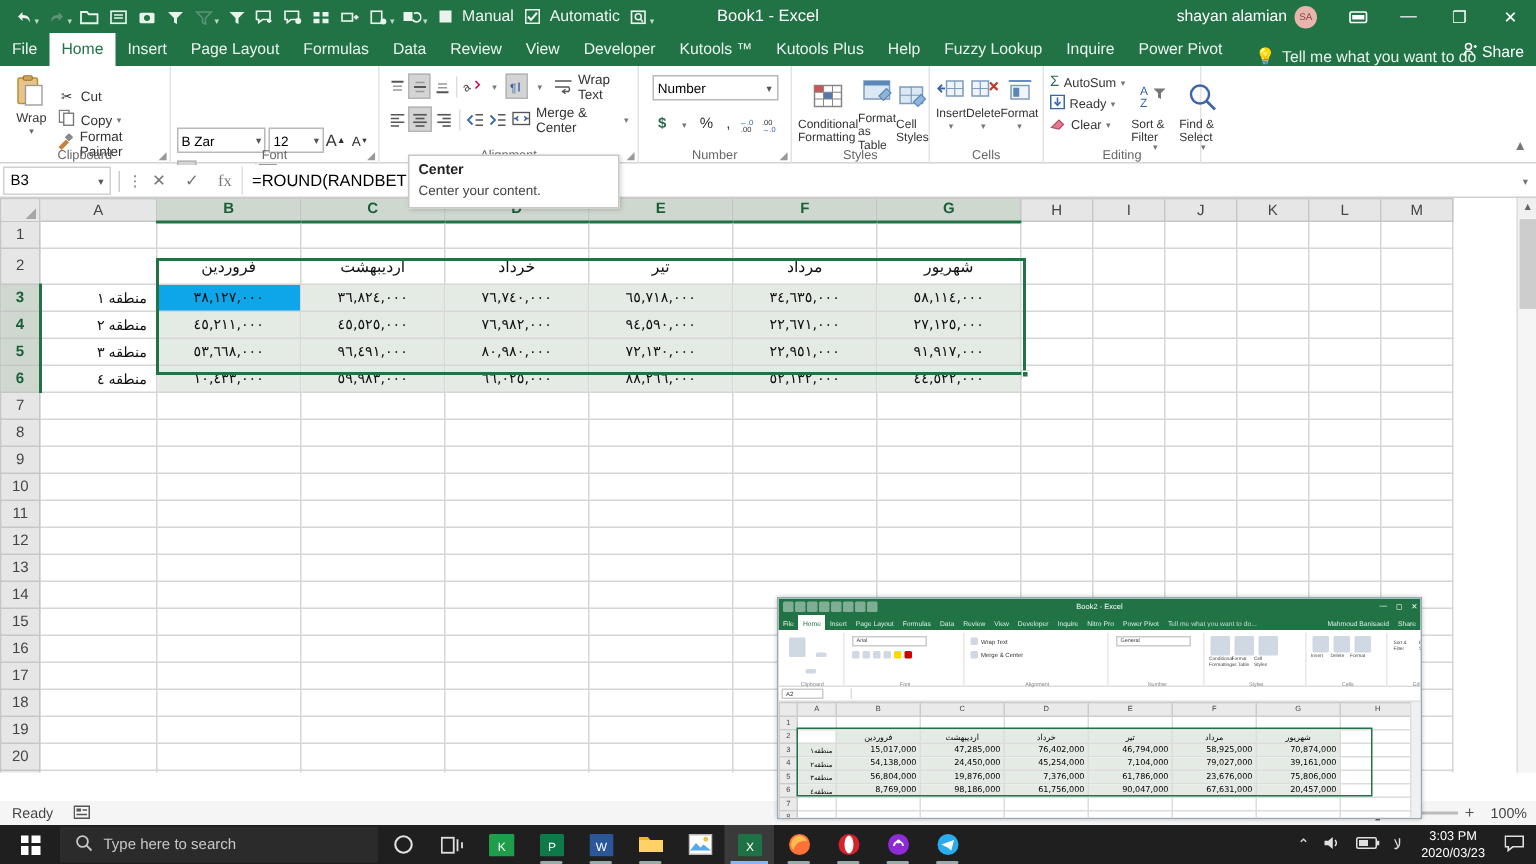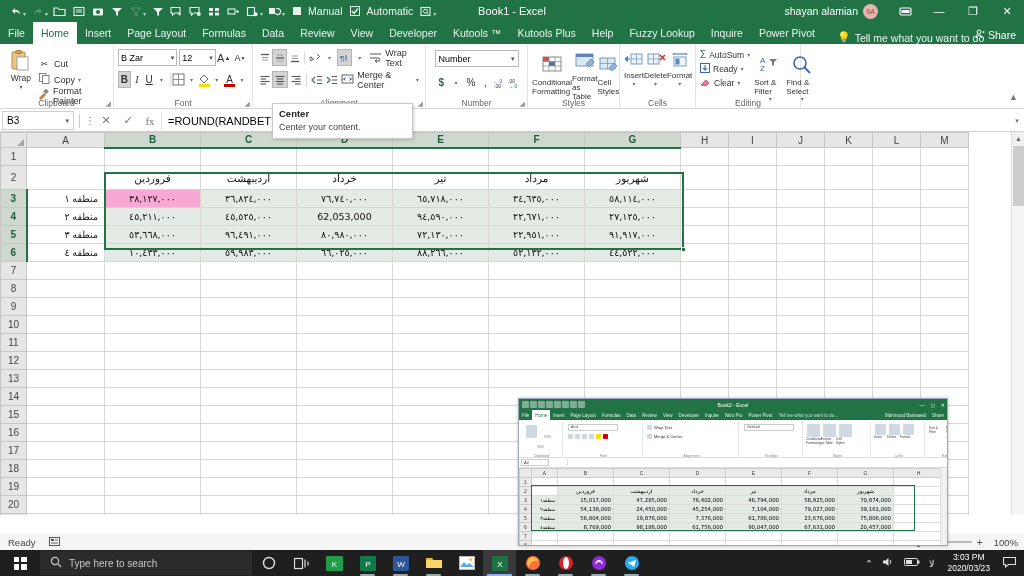--- a/index.html
+++ b/index.html
@@ -175,21 +175,21 @@
   .corner::after {
     content:""; position: absolute; right: 2px; bottom: 1px;
     border-style: solid; border-width: 0 0 7px 7px; border-color: transparent transparent #a6a6a6 transparent;
   }
   td.cell {
     border-right: 1px solid #d6d6d6; border-bottom: 1px solid #d6d6d6;
     height: 18px; font-size: 10px; background: #fff; padding: 0 3px;
     overflow: hidden; white-space: nowrap;
   }
   td.cell.sel { background: #e4eae4; }
-  td.cell.active { background: #f9a8d4; }
+  td.cell.active { background: #0ea5e9; }
   td.cell.num { text-align: center; font-family: "DejaVu Sans", sans-serif; font-size: 9.5px; color:#111;}
   td.cell.hdr-fa { text-align: center; font-size: 10.5px; color: #111; }
   td.cell.region { text-align: right; font-size: 9.5px; color: #111; padding-right: 6px;}
   .colhdr.sel { background: #cfd8cf; color: #1b5e3a; border-bottom: 2px solid #217346; font-weight:bold;}
   .rowhdr.sel { background: #cfd8cf; color: #1b5e3a; border-right: 2px solid #217346; font-weight:bold;}
 
   
   .sel-outline {
     position: absolute; border: 2px solid #217346; pointer-events: none;
   }
@@ -492,21 +492,21 @@
               </svg>
           </span>
           <span>Format Painter</span>
         </div>
       </div>
       <div class="rgroup-lbl">Clipboard</div>
       <div class="rgroup-launch">◢</div>
     </div>
 
     <div class="rgroup g-font">
-      <div class="rrow" style="padding-top:3px;">
+      <div class="rrow" style="padding-top:3px;margin-top:36px;">
         <div class="fontname">
           <span>B Zar</span>
           <span class="dd">▾</span>
         </div>
         <div class="fontsize">
           <span>12</span>
           <span class="dd">▾</span>
         </div>
         <div class="fbtn" style="font-size:11px;">A<sup style="font-size:6px;">▲</sup></div>
         <div class="fbtn" style="font-size:9px;">A<sup style="font-size:5px;">▼</sup></div>
@@ -905,21 +905,21 @@
         <td class="cell"></td>
         <td class="cell"></td>
         <td class="cell"></td>
       </tr>
 
       <tr>
         <th class="rowhdr sel">4</th>
         <td class="cell region">منطقه ٢</td>
         <td class="cell num sel">٤٥,٢١١,٠٠٠</td>
         <td class="cell num sel">٤٥,٥٢٥,٠٠٠</td>
-        <td class="cell num sel">62,053,000</td>
+        <td class="cell num sel">٧٦,٩٨٢,٠٠٠</td>
         <td class="cell num sel">٩٤,٥٩٠,٠٠٠</td>
         <td class="cell num sel">٢٢,٦٧١,٠٠٠</td>
         <td class="cell num sel">٢٧,١٢٥,٠٠٠</td>
         <td class="cell"></td>
         <td class="cell"></td>
         <td class="cell"></td>
         <td class="cell"></td>
         <td class="cell"></td>
         <td class="cell"></td>
       </tr>

